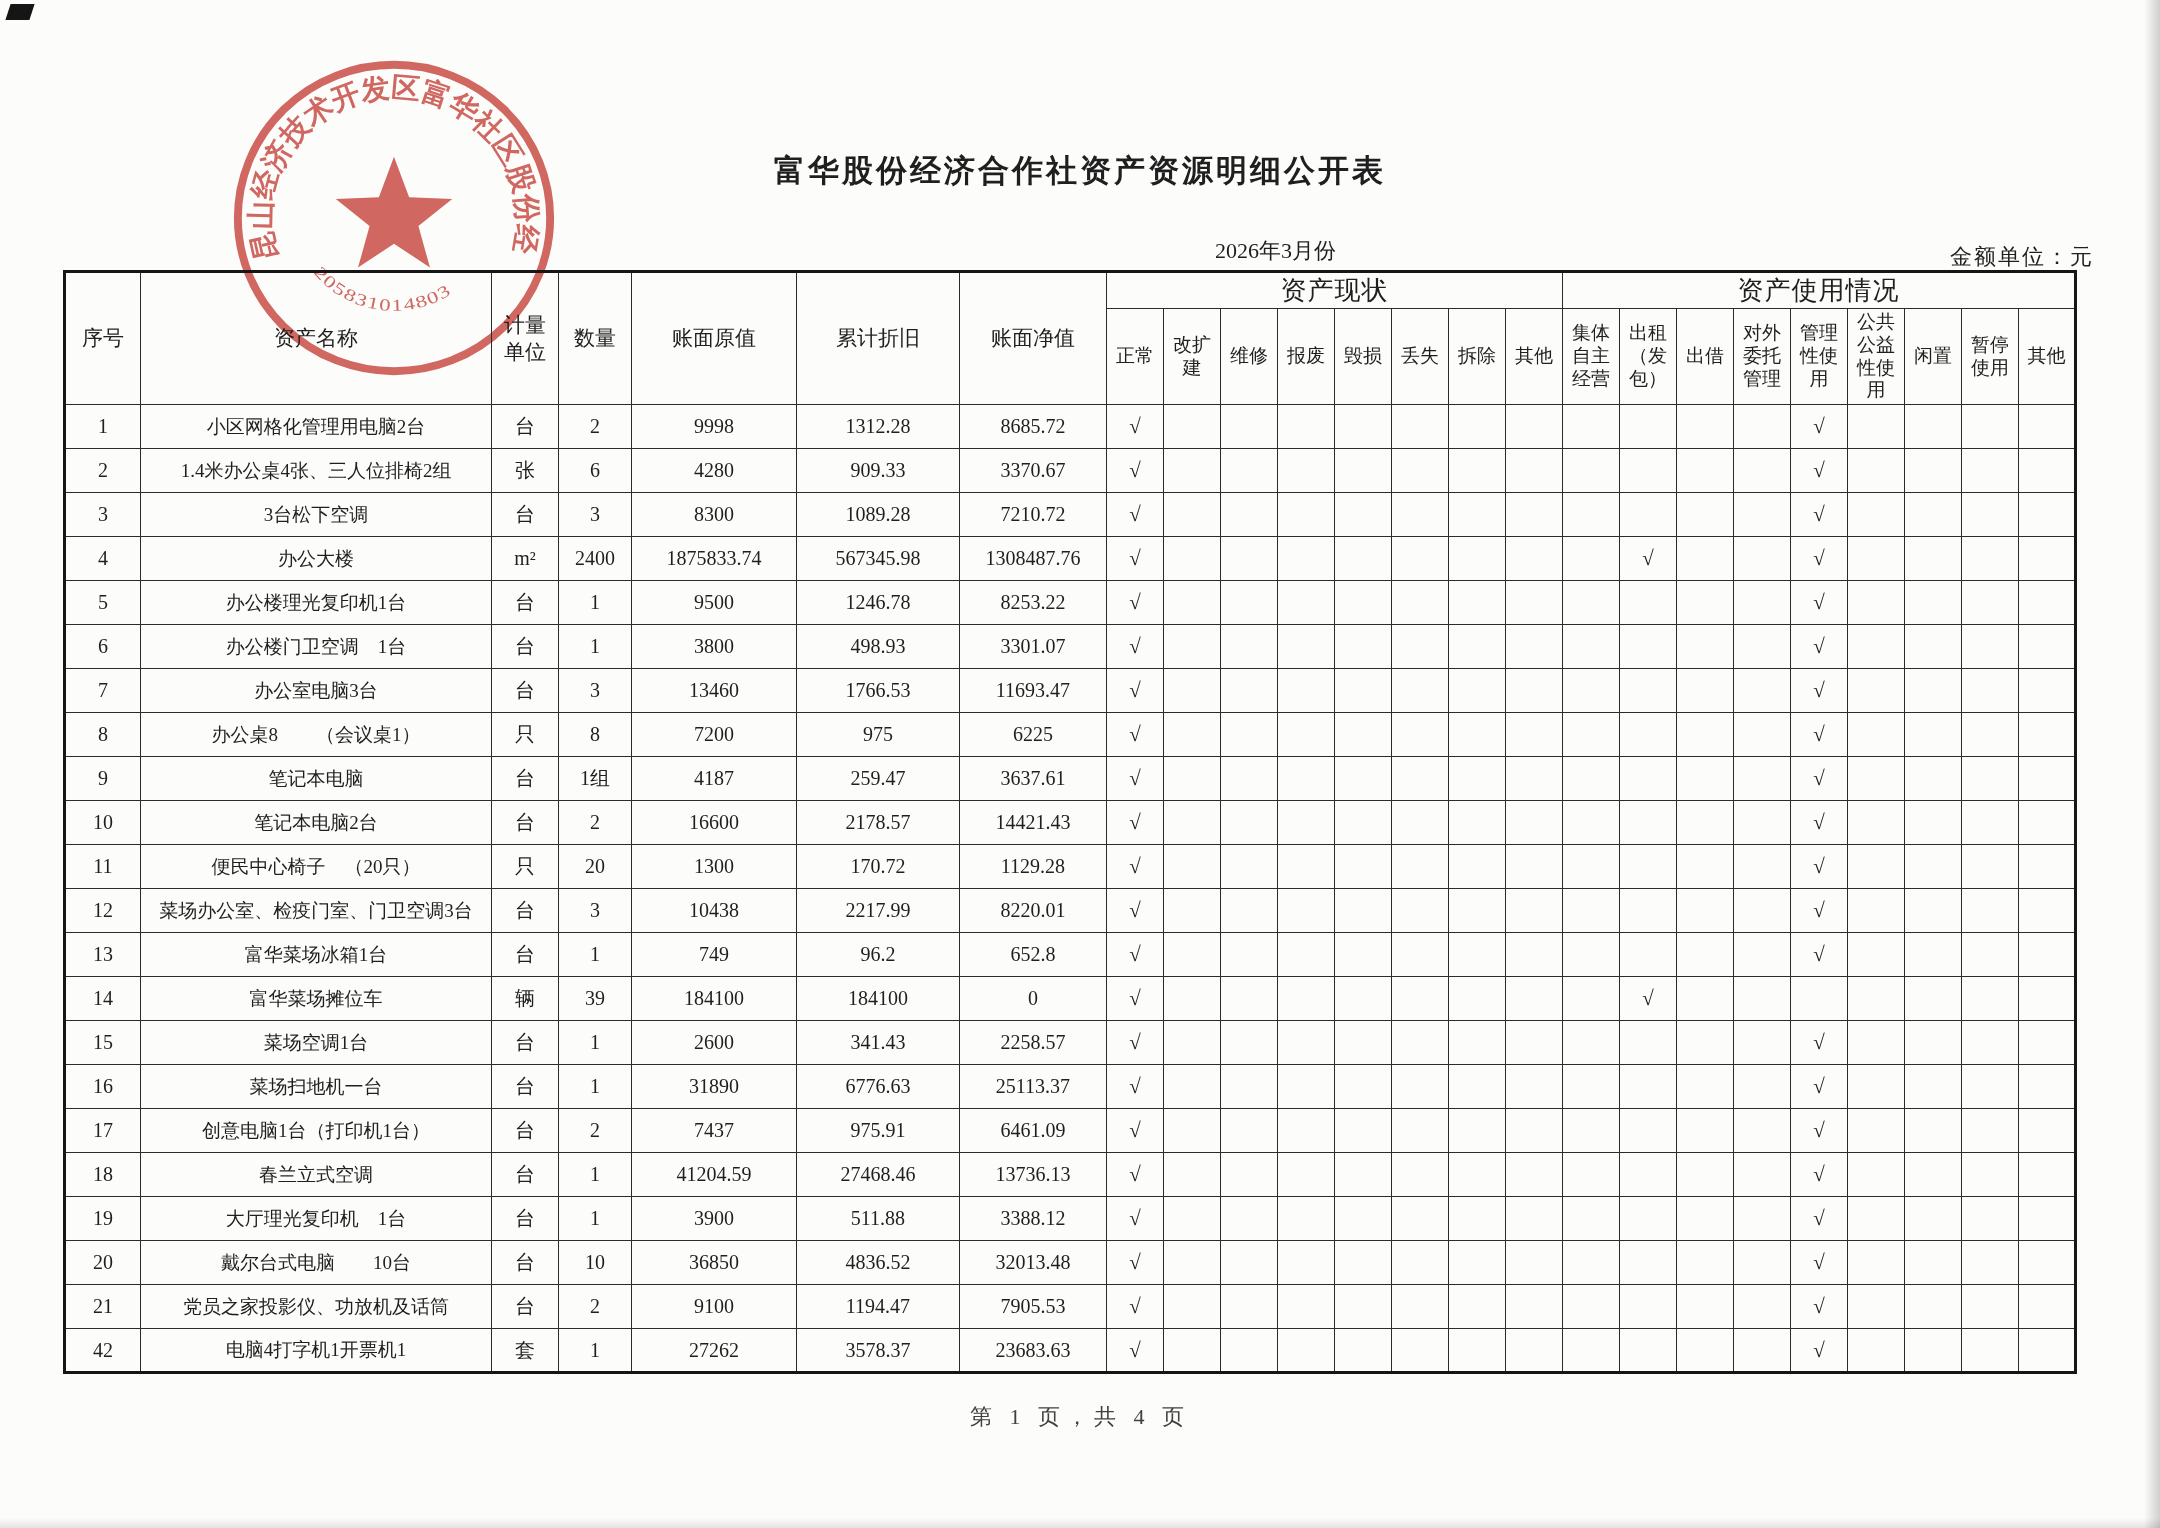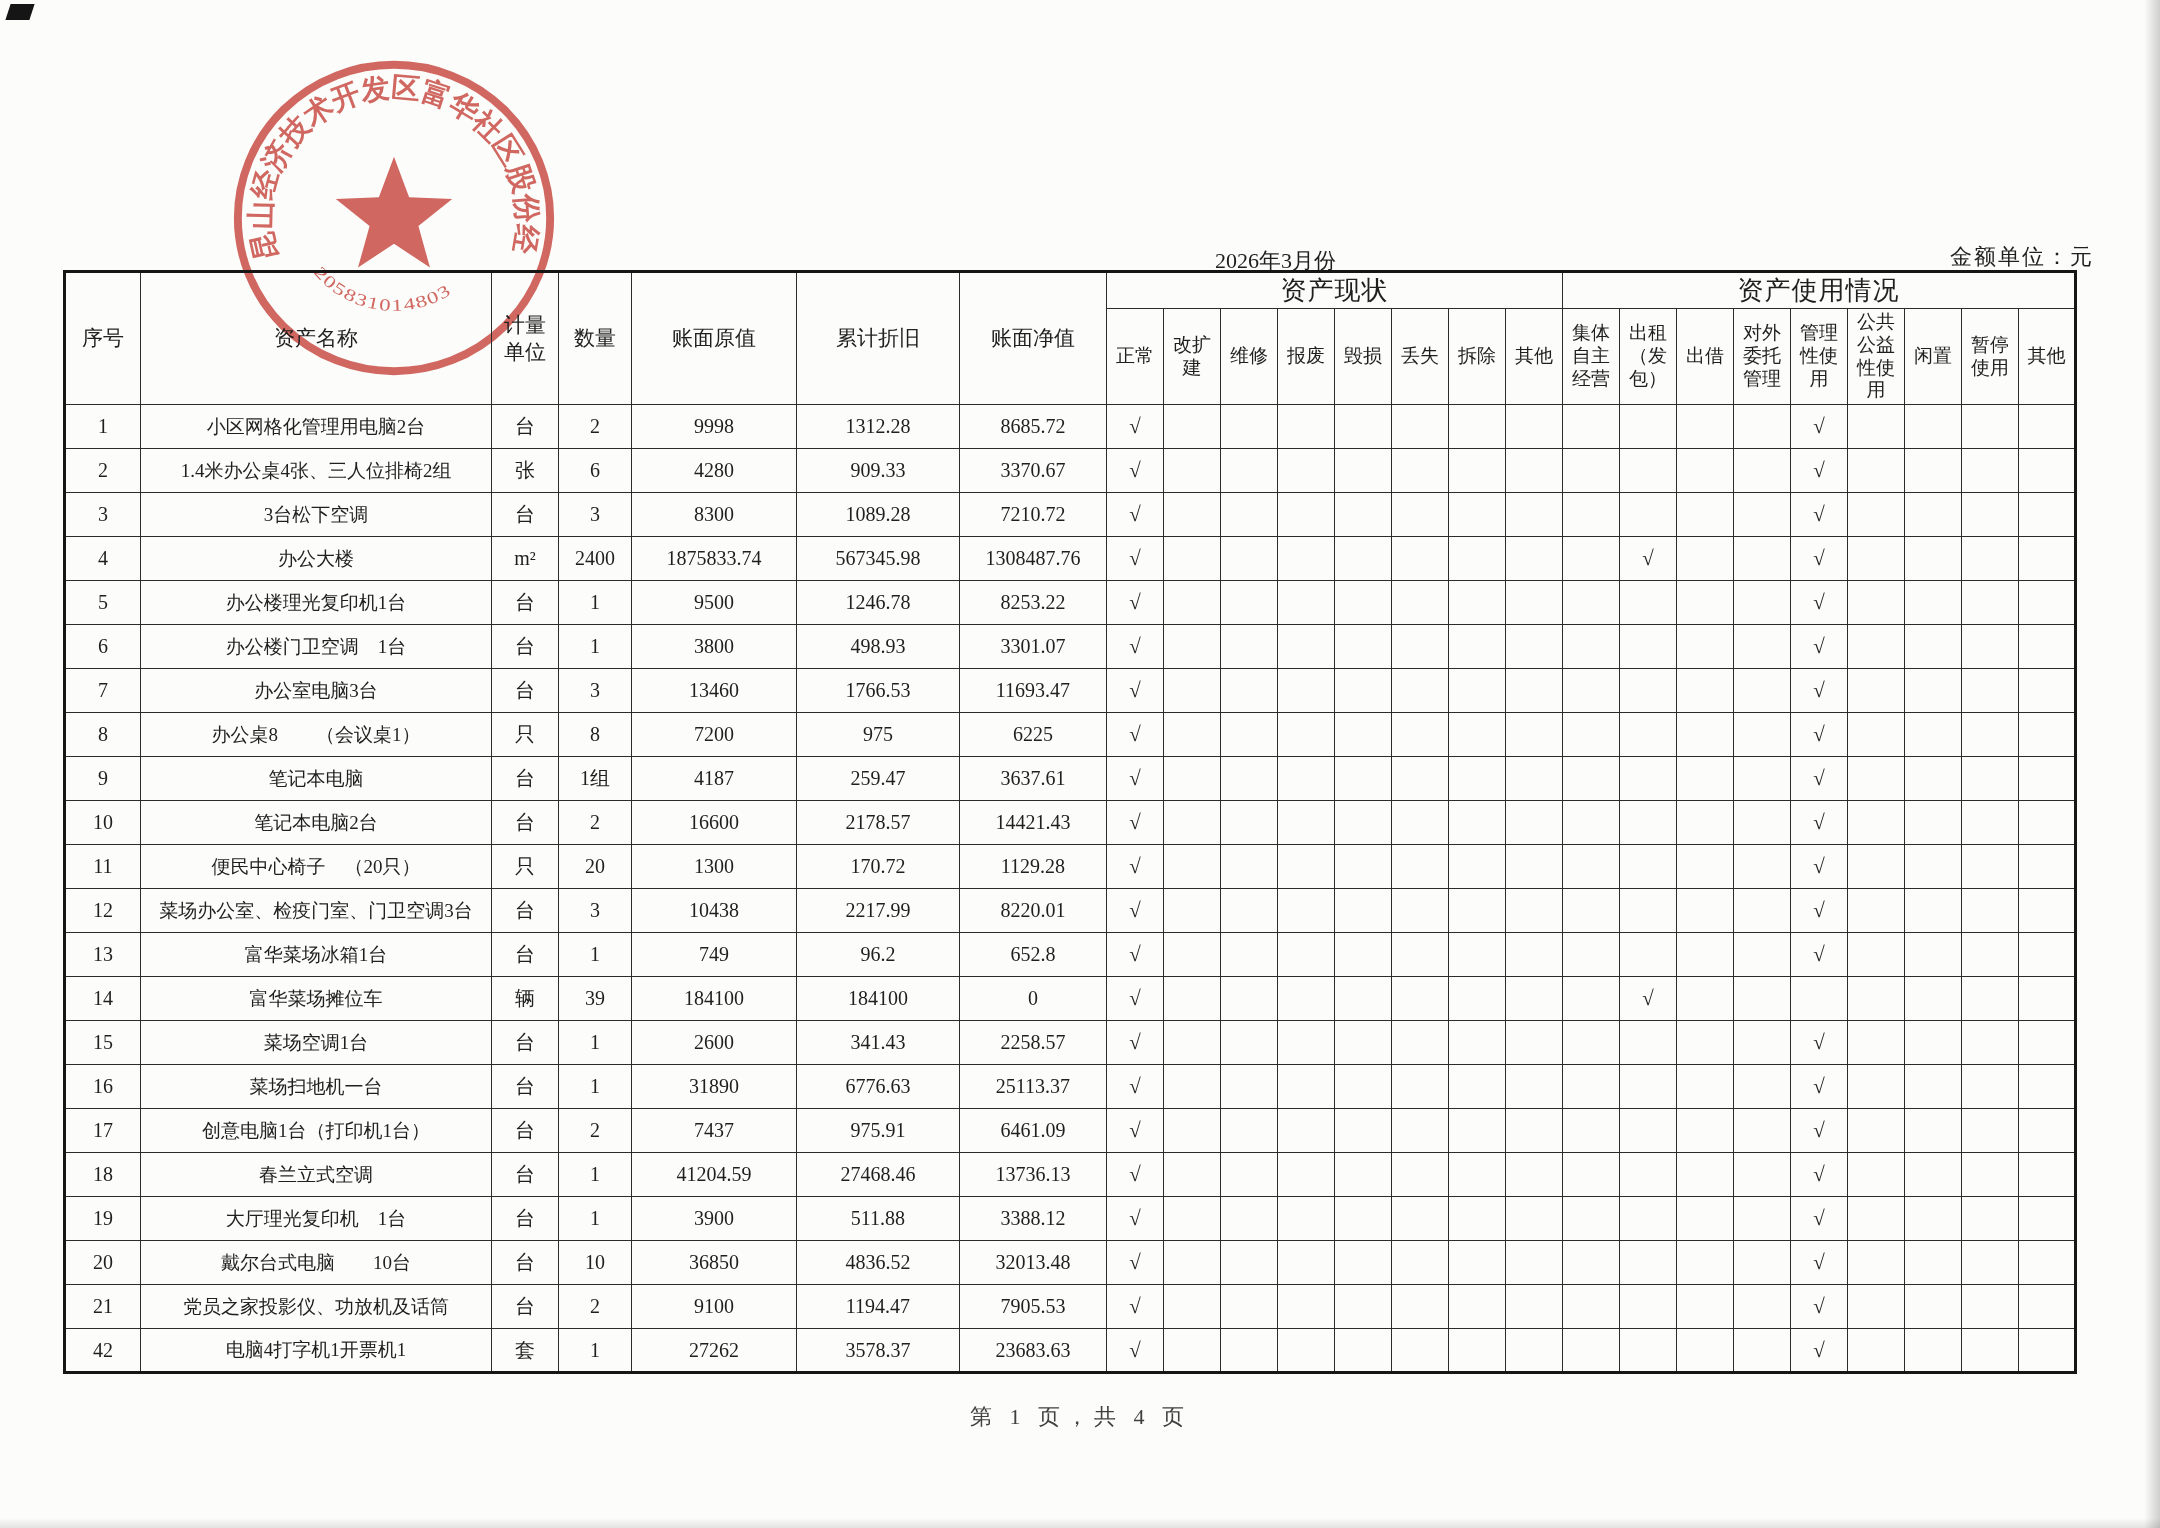--- a/index.html
+++ b/index.html
@@ -12,21 +12,21 @@
   }
   .scan-mark { position:absolute; left:8px; top:4px; width:24px; height:16px; background:#151515; transform:skewX(-18deg); }
   .edge-shade { position:absolute; right:0; top:0; width:16px; height:100%; background:linear-gradient(to right, rgba(0,0,0,0), rgba(0,0,0,.18)); }
   .bottom-shade { position:absolute; left:0; bottom:0; width:100%; height:10px; background:linear-gradient(to bottom, rgba(0,0,0,0), rgba(0,0,0,.10)); }
 
   .title { position:absolute; top:150px; left:0; width:100%; text-align:center;
            font-size:31px; font-weight:bold; letter-spacing:3px; }
 
   .meta { position:absolute; top:236px; left:63px; width:2033px; height:34px; font-size:22px; }
   .meta .unit-name   { position:absolute; left:22px; top:0; }
-  .meta .period      { position:absolute; left:1152px; top:0;margin-top:10px; }
+  .meta .period      { position:absolute; left:1152px; top:0; }
   .meta .amount-unit { position:absolute; right:2px; top:6px; letter-spacing:2px;margin-left:44px; }
 
   table.asset { position:absolute; left:63px; top:270px; border-collapse:collapse; table-layout:fixed;
                 border:3px solid #161616; background:transparent; }
   th, td { border:1px solid #2b2b2b; text-align:center; vertical-align:middle;
            padding:0 2px; overflow:hidden; font-weight:normal; }
   th.group-th { font-size:26px; letter-spacing:1px; }
   th.main-th  { font-size:21px; line-height:1.25; }
   th.sub-th   { font-size:19px; line-height:1.2; padding:2px 3px; }
   tbody td { height:44px; font-size:20px; }
@@ -57,20 +57,21 @@
     <path id="sealNumPath" d="M 86 222 A 102 97 0 0 0 254 222" fill="none"></path>
     <text class="seal-red" font-size="29" font-weight="bold" fill="#c9463f">
       <textPath href="#sealRingPath" startOffset="2" textLength="578" lengthAdjust="spacingAndGlyphs">昆山经济技术开发区富华社区股份经济合作社</textPath>
     </text>
     <polygon class="seal-red" points="170,108 185.3,149 228.9,150.8 194.7,178 206.4,220.2 170,196 133.6,220.2 145.3,178 111.1,150.8 154.7,149" fill="#c9463f"></polygon>
     <text class="seal-red" font-size="17" letter-spacing="1" fill="#c9463f">
       <textPath href="#sealNumPath" startOffset="4" textLength="156" lengthAdjust="spacingAndGlyphs">205831014803</textPath>
     </text>
   </svg>
 
+  <div class="title">富华股份经济合作社资产资源明细公开表</div>
 
   <div class="meta">
     <span class="period">2026年3月份</span>
     <span class="amount-unit">金额单位：元</span>
   </div>
 
   <table class="asset">
     <colgroup>
         <col style="width: 76px;">
         <col style="width: 351px;">

